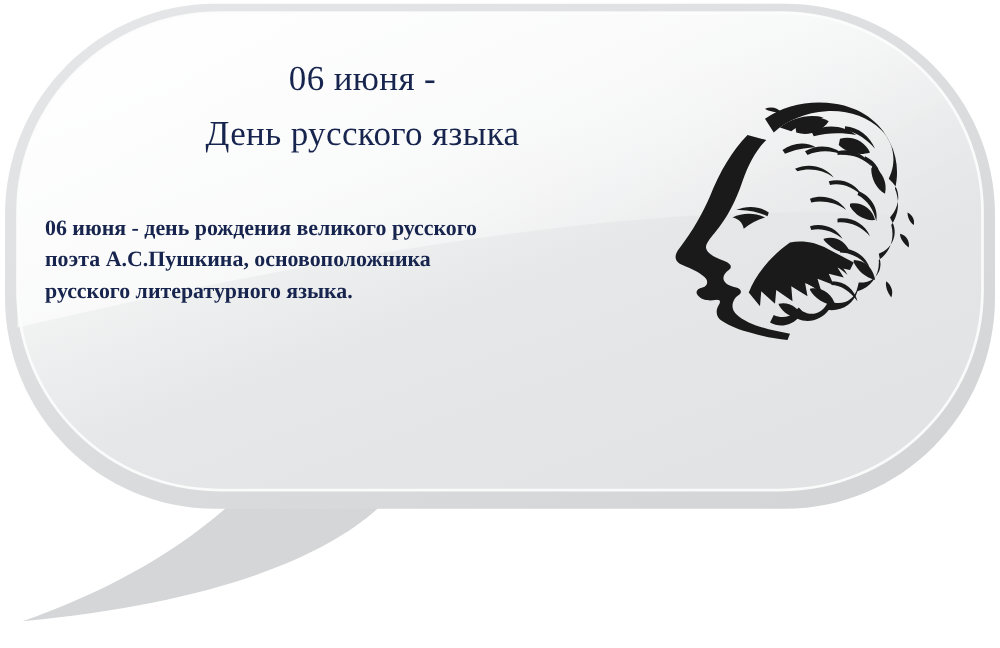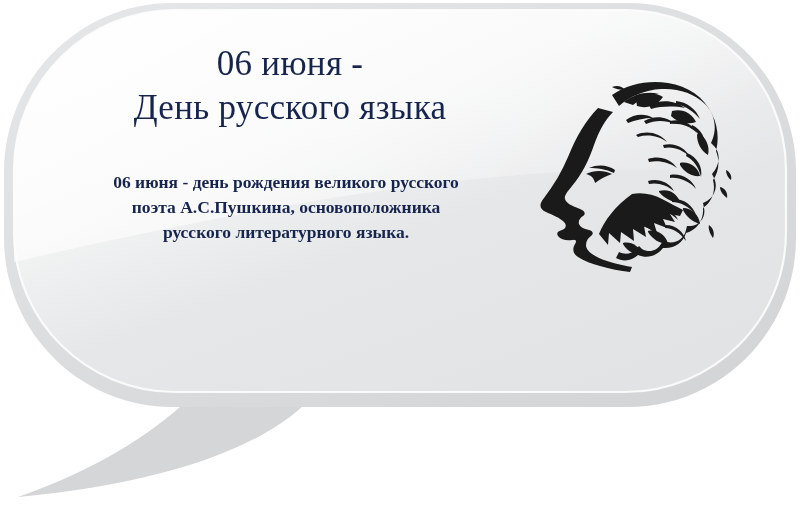--- a/index.html
+++ b/index.html
@@ -41,31 +41,31 @@
 
   .heading {
     position: absolute;
     left: 40px;
     top: 42px;
     width: 500px;
     text-align: center;
     color: #17254e;
     font-family: "Liberation Serif", "DejaVu Serif", serif;
     font-weight: 400;
-    font-size: 35px;
+    font-size: 28px;
     line-height: 44px;
     letter-spacing: 0.3px;
     white-space: pre-line;
   }
 
   .para {
     position: absolute;
     left: 36px;
     width: 500px;
-    text-align: center;
+    text-align: left;
     color: #17254e;
     font-family: "Liberation Serif", "DejaVu Serif", serif;
     font-weight: 700;
     font-size: 17.5px;
     line-height: 25px;
     white-space: pre-line;
   }
   #para-1 { top: 170px; }
   #para-2 { top: 255px; }
 

